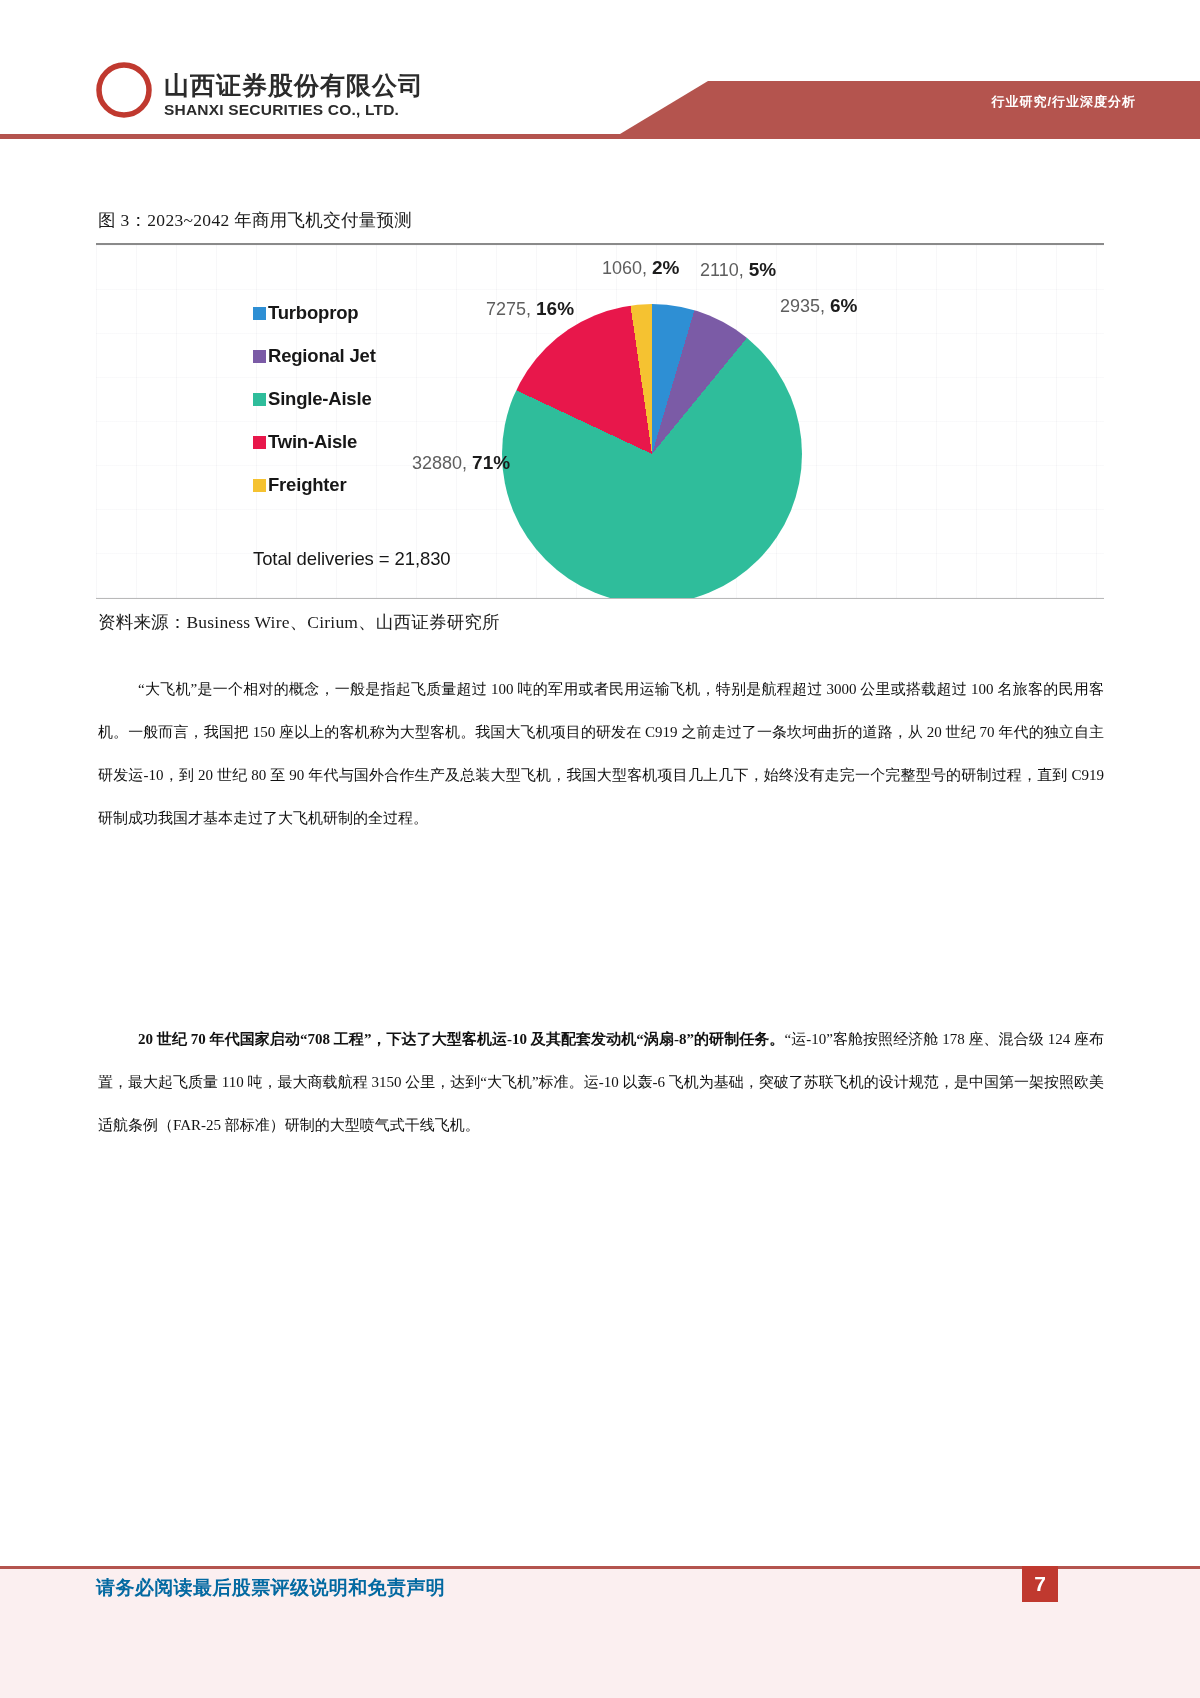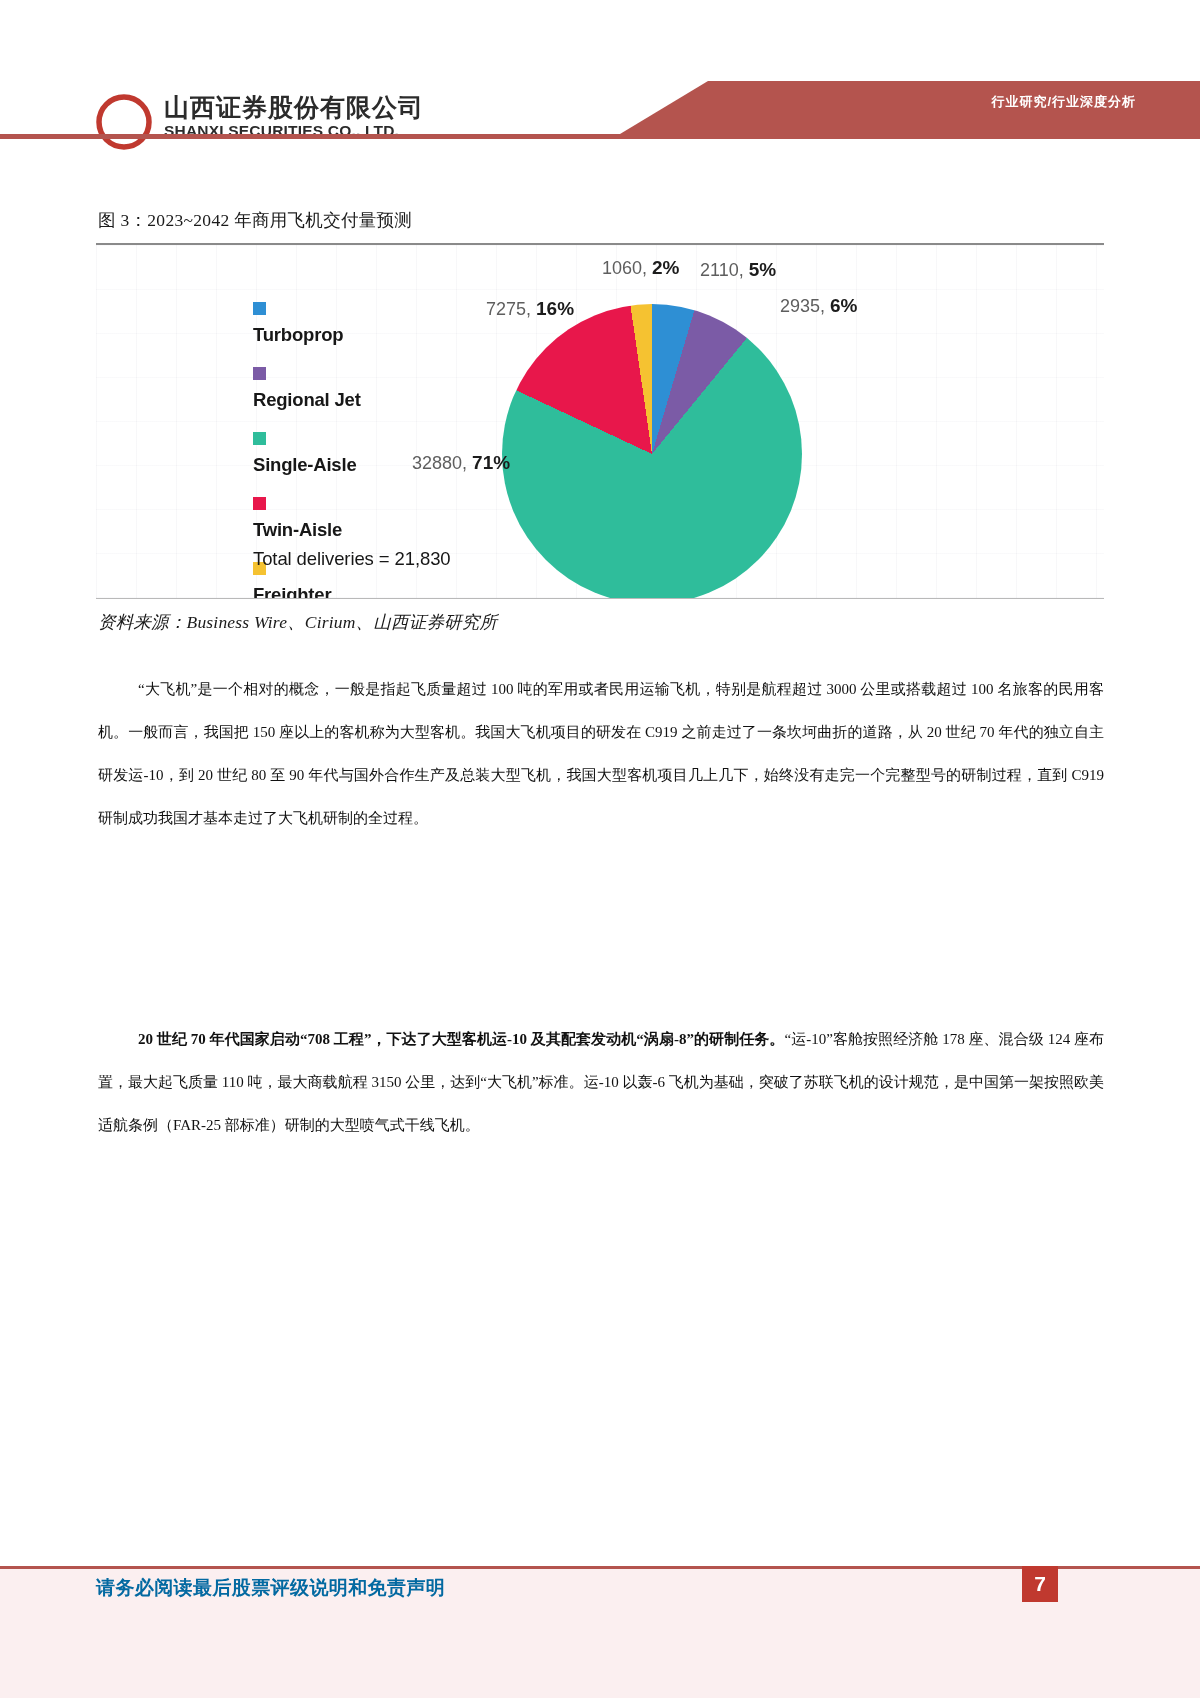--- a/index.html
+++ b/index.html
@@ -29,23 +29,22 @@
     position: absolute;
     left: 0; top: 0;
     width: 1200px;
     height: 140px;
   }
   .logo-wrap {
     position: absolute;
     left: 96px;
     top: 62px;
     display: flex;
-    align-items: flex-start;
+    align-items: flex-end;
     gap: 12px;
-    margin-top: 32px;
   }
   .logo-mark {
     width: 56px;
     height: 56px;
     position: relative;
   }
   .logo-text {
     display: flex;
     flex-direction: column;
     justify-content: center;
@@ -145,22 +144,22 @@
   .legend {
     position: absolute;
     left: 157px;
     top: 57px;
     display: flex;
     flex-direction: column;
     gap: 21px;
   }
   .legend-item {
     display: flex;
-    gap: 9px;
-    flex-direction: column;
+    align-items: center;
+    gap: 2px;
   }
   .legend-swatch {
     width: 13px;
     height: 13px;
     flex: none;
   }
   .legend-label {
     font-family: "Liberation Sans", sans-serif;
     font-size: 18.5px;
     font-weight: bold;
@@ -211,21 +210,20 @@
   .lab-single    { left: 316px; top: 207px; }
 
   .fig-source {
     position: absolute;
     left: 98px;
     top: 610px;
     font-family: "Liberation Serif", serif;
     font-size: 17.5px;
     color: #1a1a1a;
     letter-spacing: 0.2px;
-    font-style: italic;
   }
 
   
   .body-block {
     position: absolute;
     left: 98px;
     width: 1006px;
     font-family: "Liberation Serif", "DejaVu Serif", serif;
     font-size: 15px;
     line-height: 43px;

